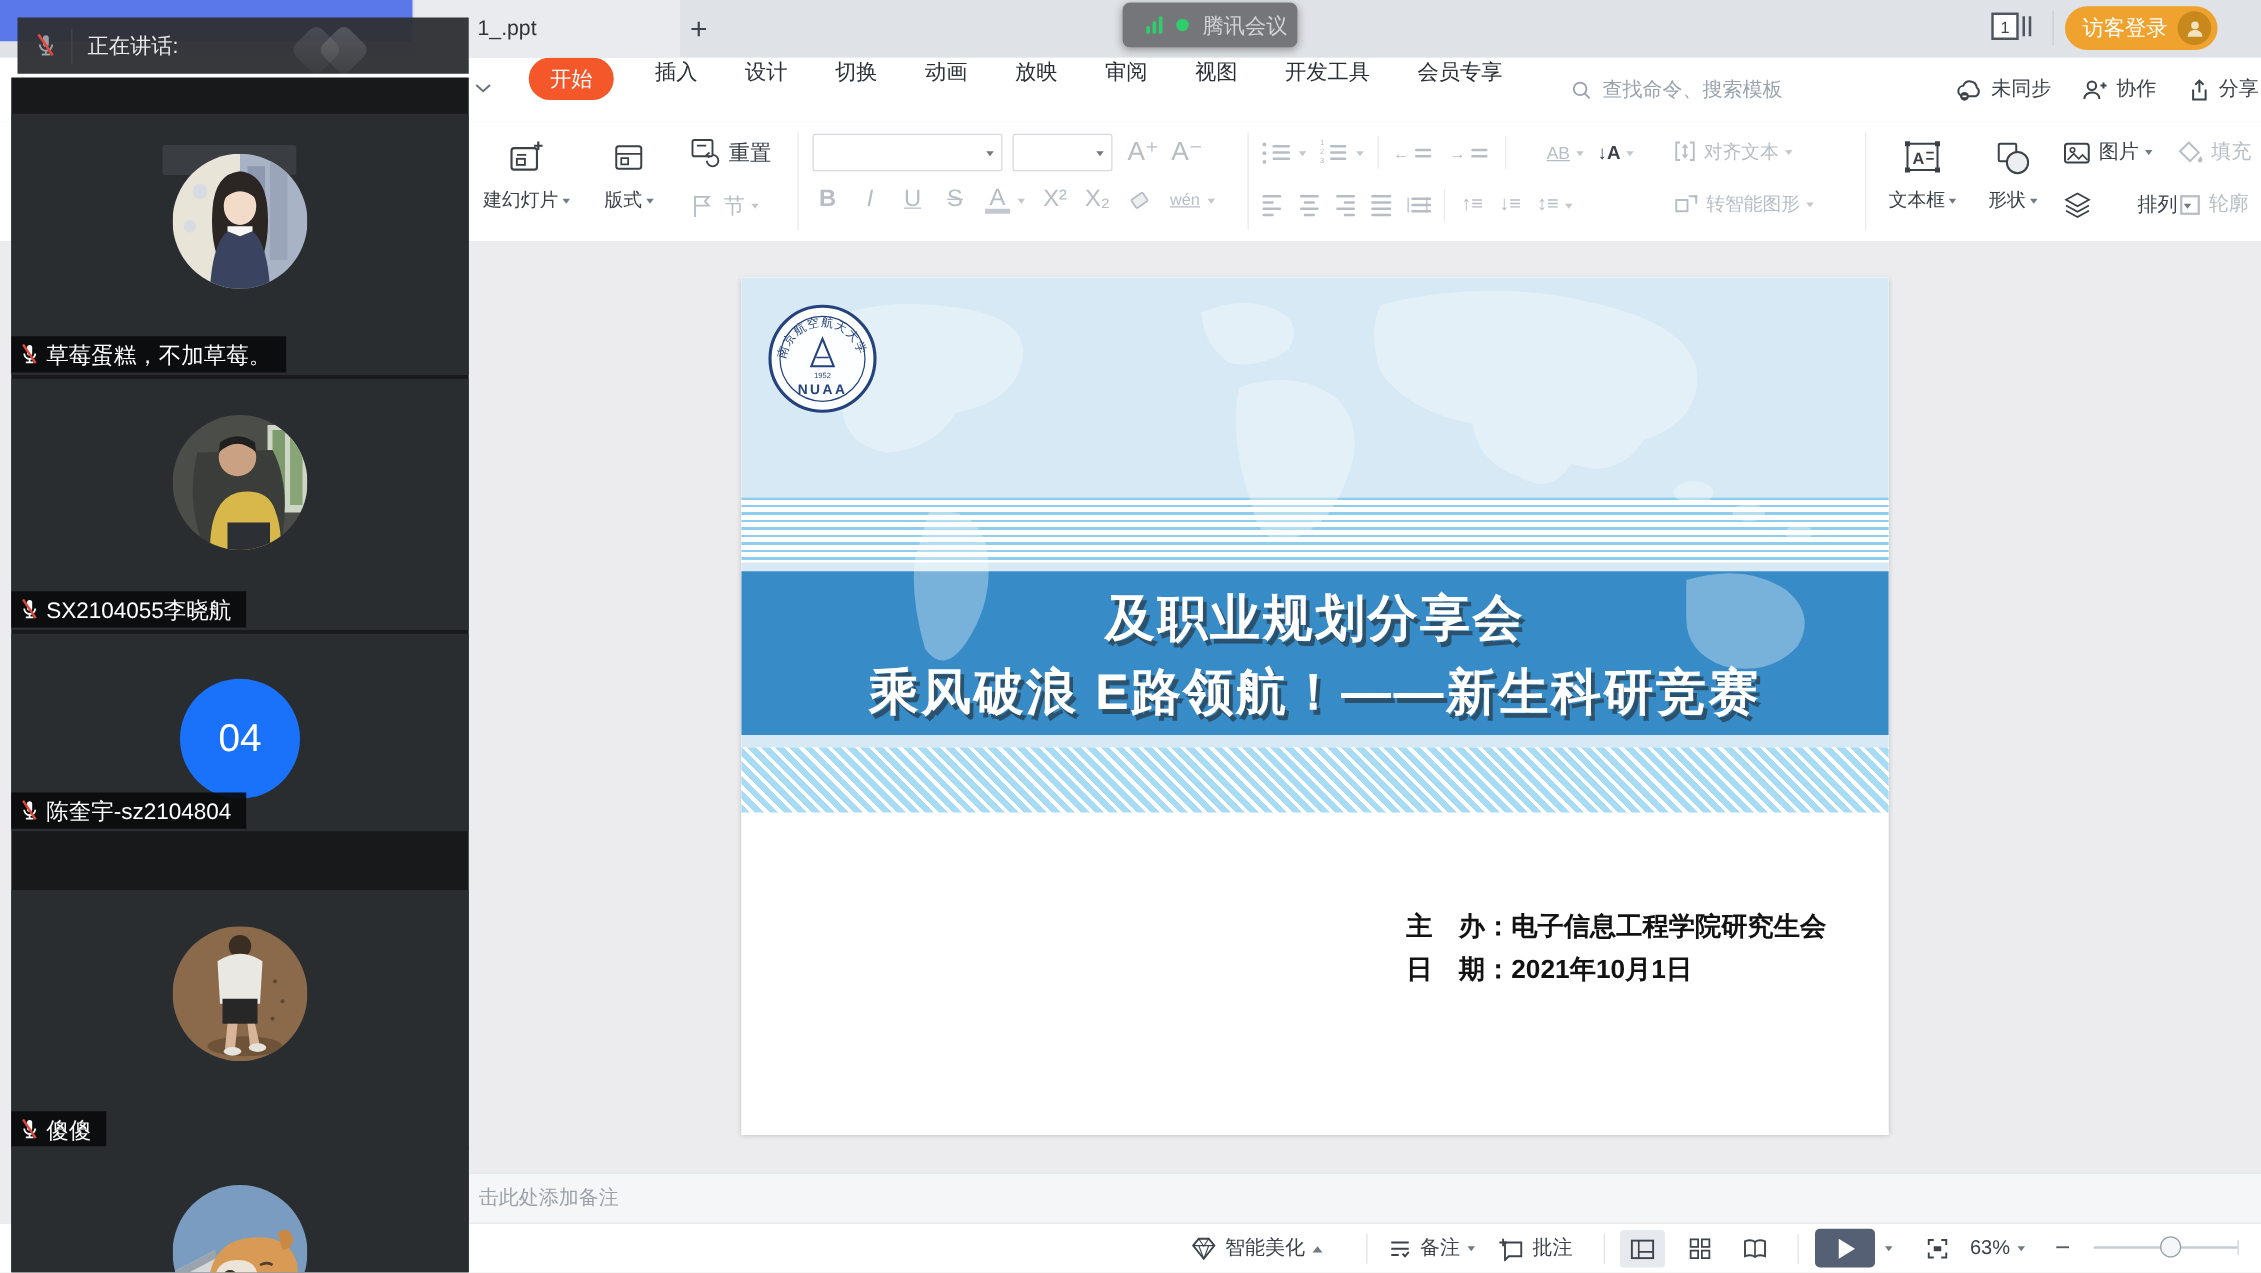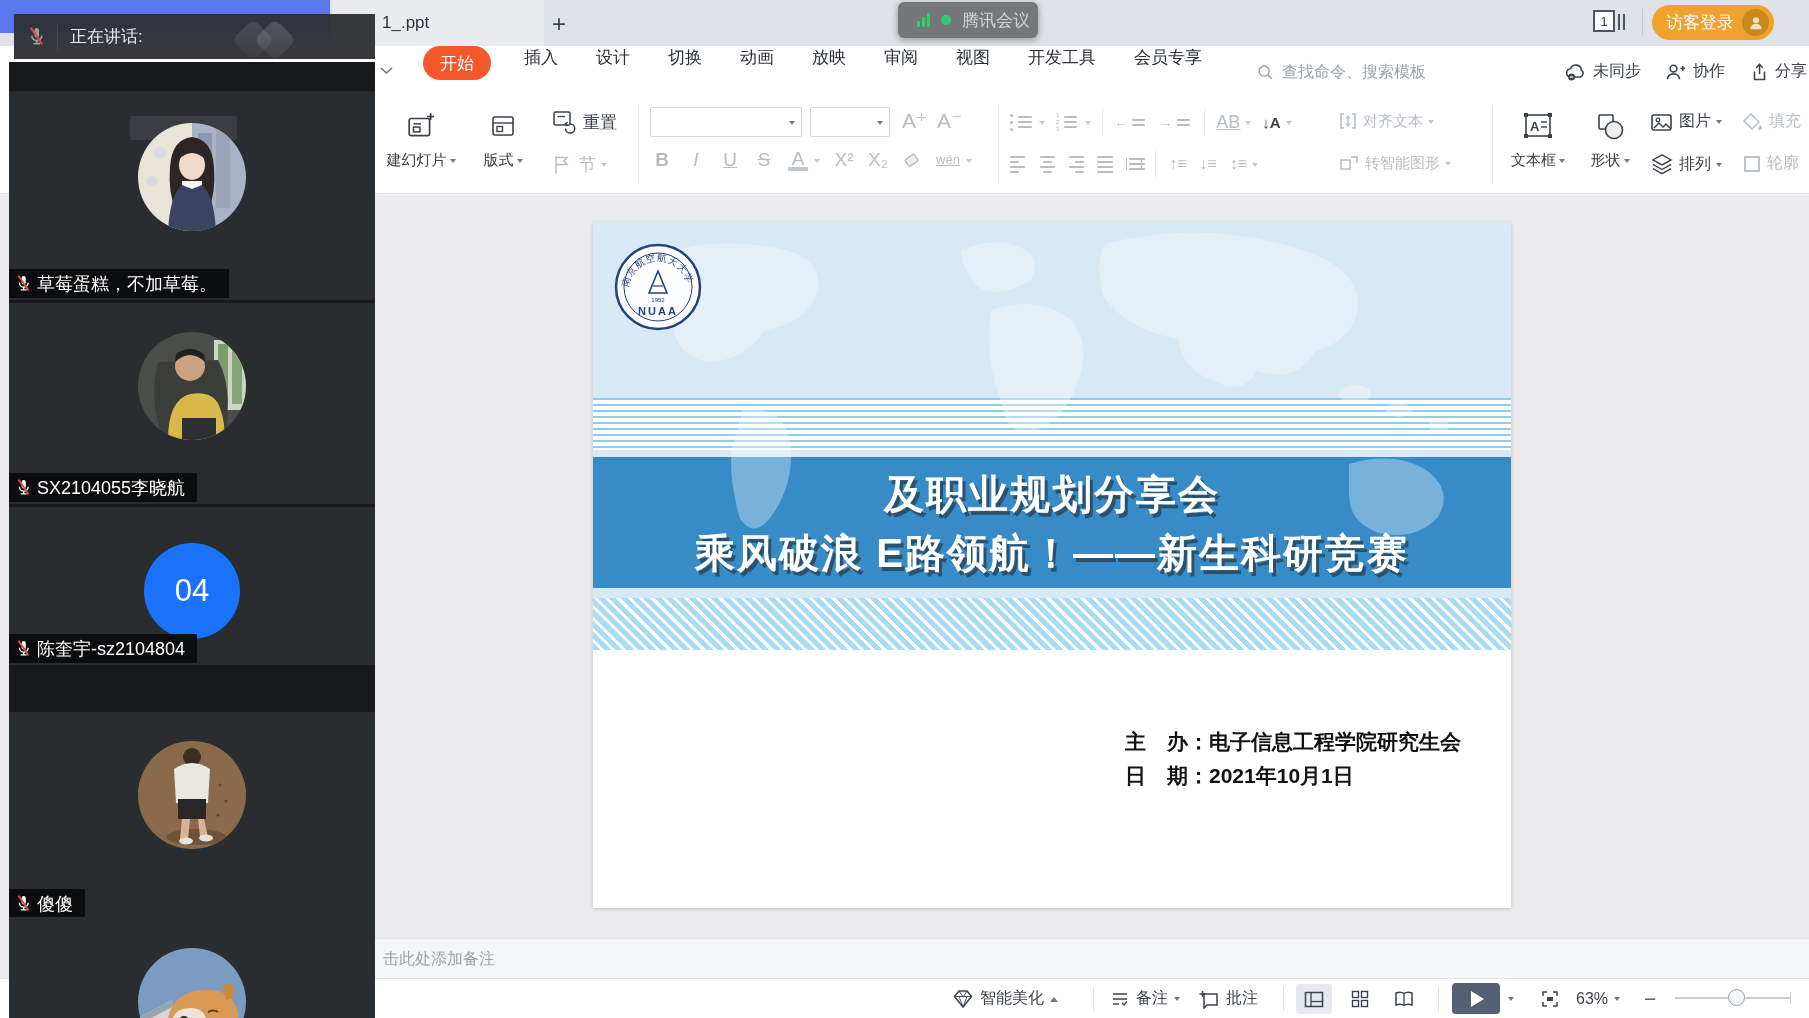--- a/index.html
+++ b/index.html
@@ -332,21 +332,21 @@
       </span>
       <span class="listico">
         <span style="font-size:13px;">→</span>
           <span class="bars al-l">
             <i style="width:13px"></i>
             <i style="width:13px"></i>
           </span>
       </span>
       <span style="width:1px; height:26px; background:#e8e9eb;"></span>
       <span class="listico">
-        <span style="font-size:18px; text-decoration:underline;">AB</span>
+        <span style="font-size:14px; text-decoration:underline;margin-left:21px;">AB</span>
           <i class="dd dis2"></i>
       </span>
       <span class="listico" style="color:#3b4147;">
         <span style="font-size:15px; font-weight:bold;">↓A</span>
           <i class="dd"></i>
       </span>
     </div>
 
     <div class="tb-abs dis" style="left:1010px; top:54px; display:flex; align-items:center; gap:13px;">
       <span class="bars al-l">
@@ -449,21 +449,21 @@
       <span style="font-size:16px;">图片</span>
         <i class="dd"></i>
     </div>
 
     <div class="tb-abs smallbtn" style="left:1650px; top:56px;">
       <svg class="ic" width="24" height="22" viewBox="0 0 26 24">
           <path d="M13 2l10 5.5L13 13 3 7.5z" fill="none" stroke="#3b4147" stroke-width="1.5"></path>
           <path d="M3 12.5l10 5.5 10-5.5" fill="none" stroke="#3b4147" stroke-width="1.5"></path>
           <path d="M3 17l10 5.5L23 17" fill="none" stroke="#3b4147" stroke-width="1.5"></path>
         </svg>
-      <span style="font-size:16px;">排列</span>
+      <span style="font-size:16px;margin-left:31px;">排列</span>
         <i class="dd"></i>
     </div>
 
     <div class="tb-abs smallbtn dis" style="left:1742px; top:14px;">
       <svg class="ic" width="22" height="20" viewBox="0 0 22 20">
           <path d="M9 2l8 8-7 7-8-8z" fill="none" stroke="currentColor" stroke-width="1.5"></path>
           <path d="M18.5 13q2.4 3.2.6 4.6t-3-1.4z" fill="currentColor"></path>
         </svg>
       <span style="font-size:16px;">填充</span>
     </div>

